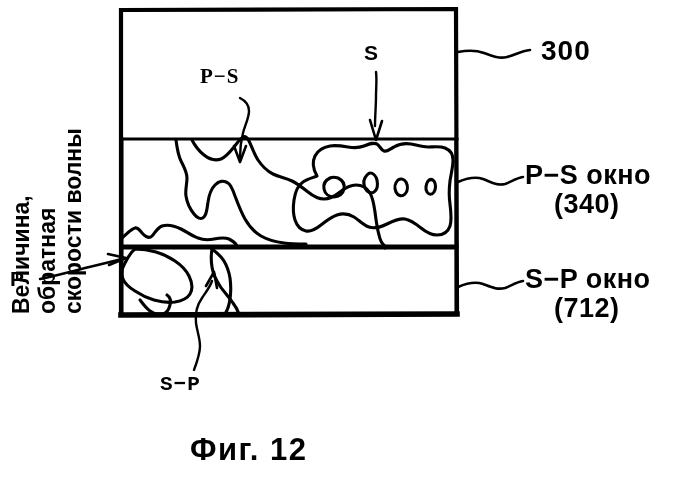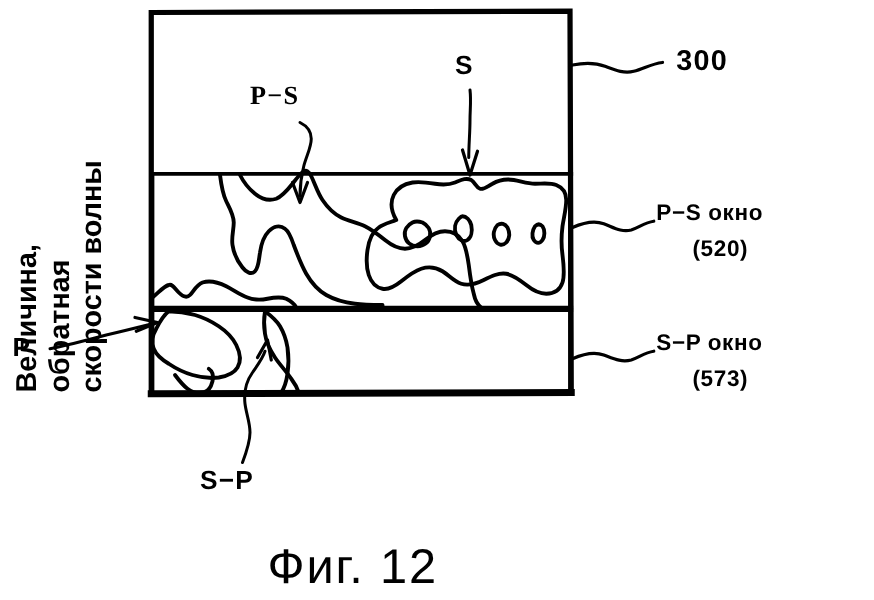--- a/index.html
+++ b/index.html
@@ -57,52 +57,51 @@
     letter-spacing: 0px;
     line-height: 1.12;
     white-space: pre;
   }
   .lbl-small {
     font-size: 21px;
     font-weight: 600;
     letter-spacing: 1px;
   }
   .lbl-right {
-    font-size: 18px;
+    font-size: 27px;
     font-weight: 600;
     letter-spacing: 0.5px;
   }
   .lbl-num {
-    font-size: 23px;
+    font-size: 28px;
     font-weight: 600;
     letter-spacing: 1px;
   }
   #x-axis-label {
     left: 258px;
     top: 333px;
     font-size: 26px;
     font-weight: 600;
   }
   #fig-caption {
     left: 190px;
     top: 434px;
-    font-size: 39px;
-    font-weight: 400;
+    font-size: 31px;
+    font-weight: 700;
     letter-spacing: 1.5px;
-    margin-left: 24px;
   }
   #label-300      { left: 541px; top: 36px; }
   #label-ps-win   { left: 525px; top: 161px; }
   #label-ps-num   { left: 554px; top: 190px; }
   #label-sp-win   { left: 525px; top: 265px; }
   #label-sp-num   { left: 554px; top: 294px; }
   #label-ps       { left: 200px; top: 65px; font-family: Liberation Serif, serif; }
   #label-s        { left: 364px; top: 42px; }
   #label-p        { left: 10px;  top: 268px; }
-  #label-sp-bot   { left: 160px; top: 374px; }
+  #label-sp-bot   { left: 160px; top: 374px; font-family: Liberation Mono, monospace; }
 </style>
 </head>
 <body>
 
 <div id="figure-root">
 
   <svg id="figure-svg" viewBox="0 0 699 480" xmlns="http://www.w3.org/2000/svg">
 
     <g fill="none" stroke="#000" stroke-linecap="square" stroke-linejoin="miter">
       <path d="M121,10 L456,9 L457,314 L121,315 Z" stroke-width="4.2"></path>
@@ -316,24 +315,24 @@
   <div id="y-axis-label">
     <div class="yline">Величина,</div>
     <div class="yline">обратная</div>
     <div class="yline">скорости волны</div>
   </div>
 
 
   <div class="txt lbl-num" id="label-300">300</div>
 
   <div class="txt lbl-right" id="label-ps-win">P−S окно</div>
-  <div class="txt lbl-right" id="label-ps-num">(520)</div>
+  <div class="txt lbl-right" id="label-ps-num">(340)</div>
 
   <div class="txt lbl-right" id="label-sp-win">S−P окно</div>
-  <div class="txt lbl-right" id="label-sp-num">(573)</div>
+  <div class="txt lbl-right" id="label-sp-num">(712)</div>
 
   <div class="txt lbl-small" id="label-ps">P−S</div>
   <div class="txt lbl-small" id="label-s">S</div>
   <div class="txt lbl-small" id="label-p">P</div>
   <div class="txt lbl-small" id="label-sp-bot">S−P</div>
 
   <div class="txt" id="fig-caption">Фиг. 12</div>
 
 </div>
 

